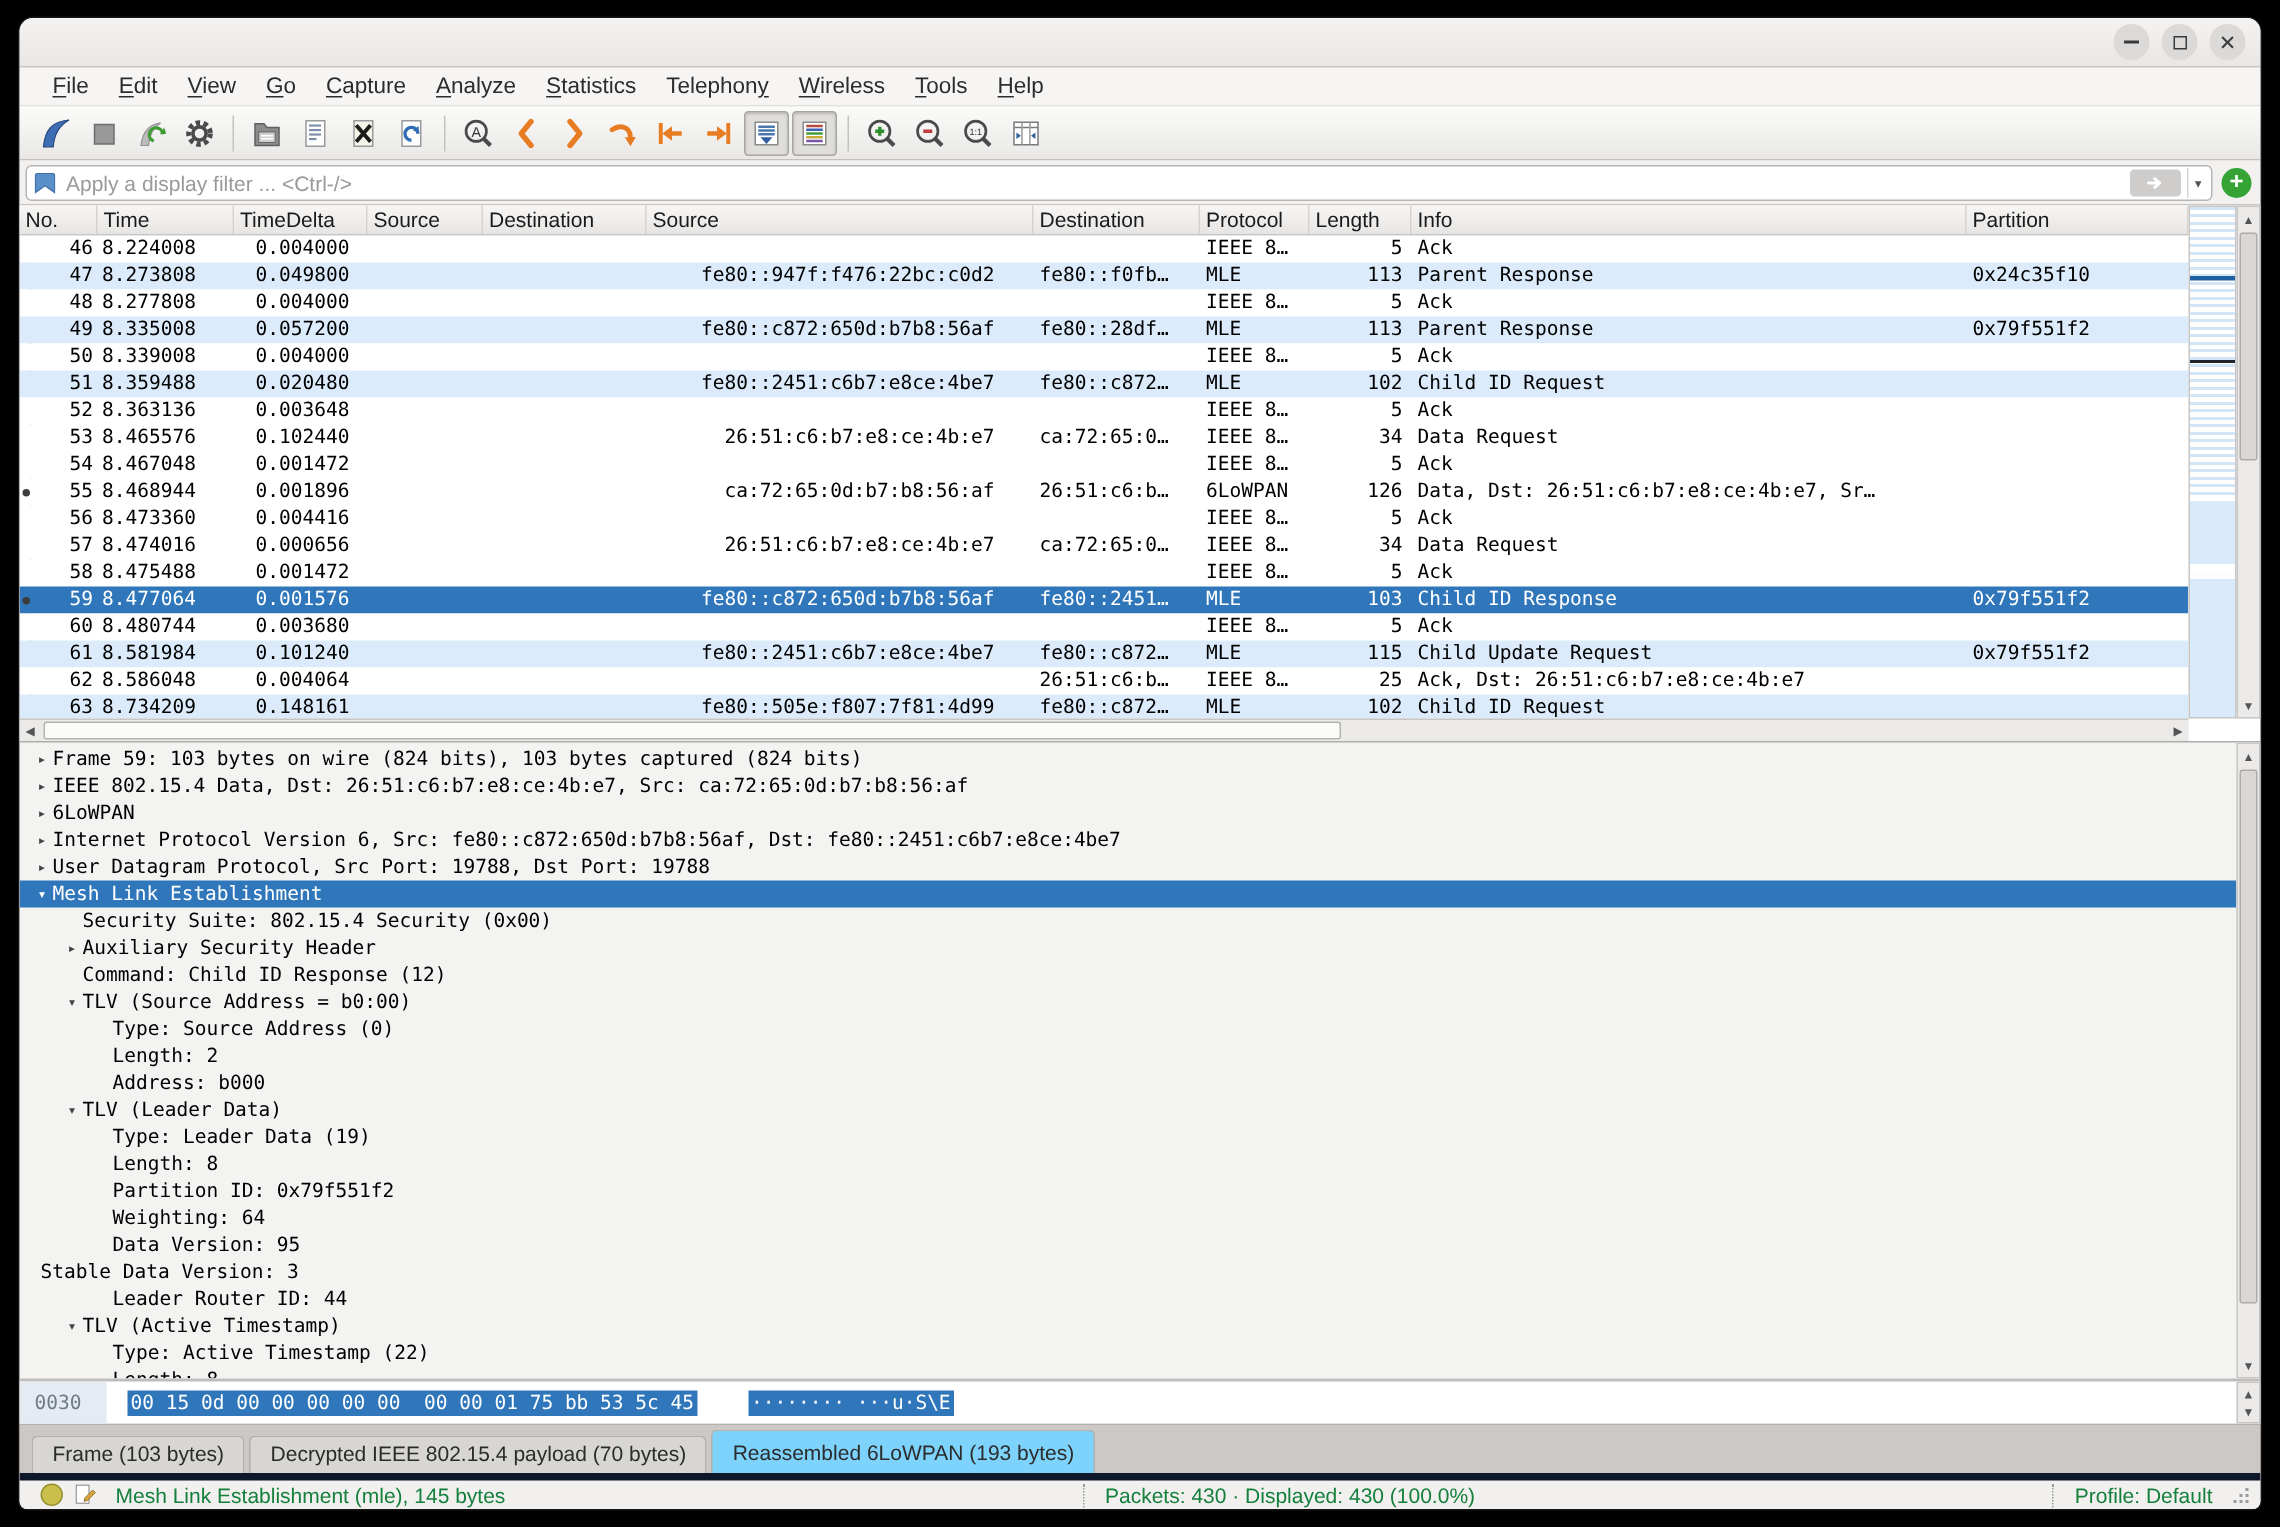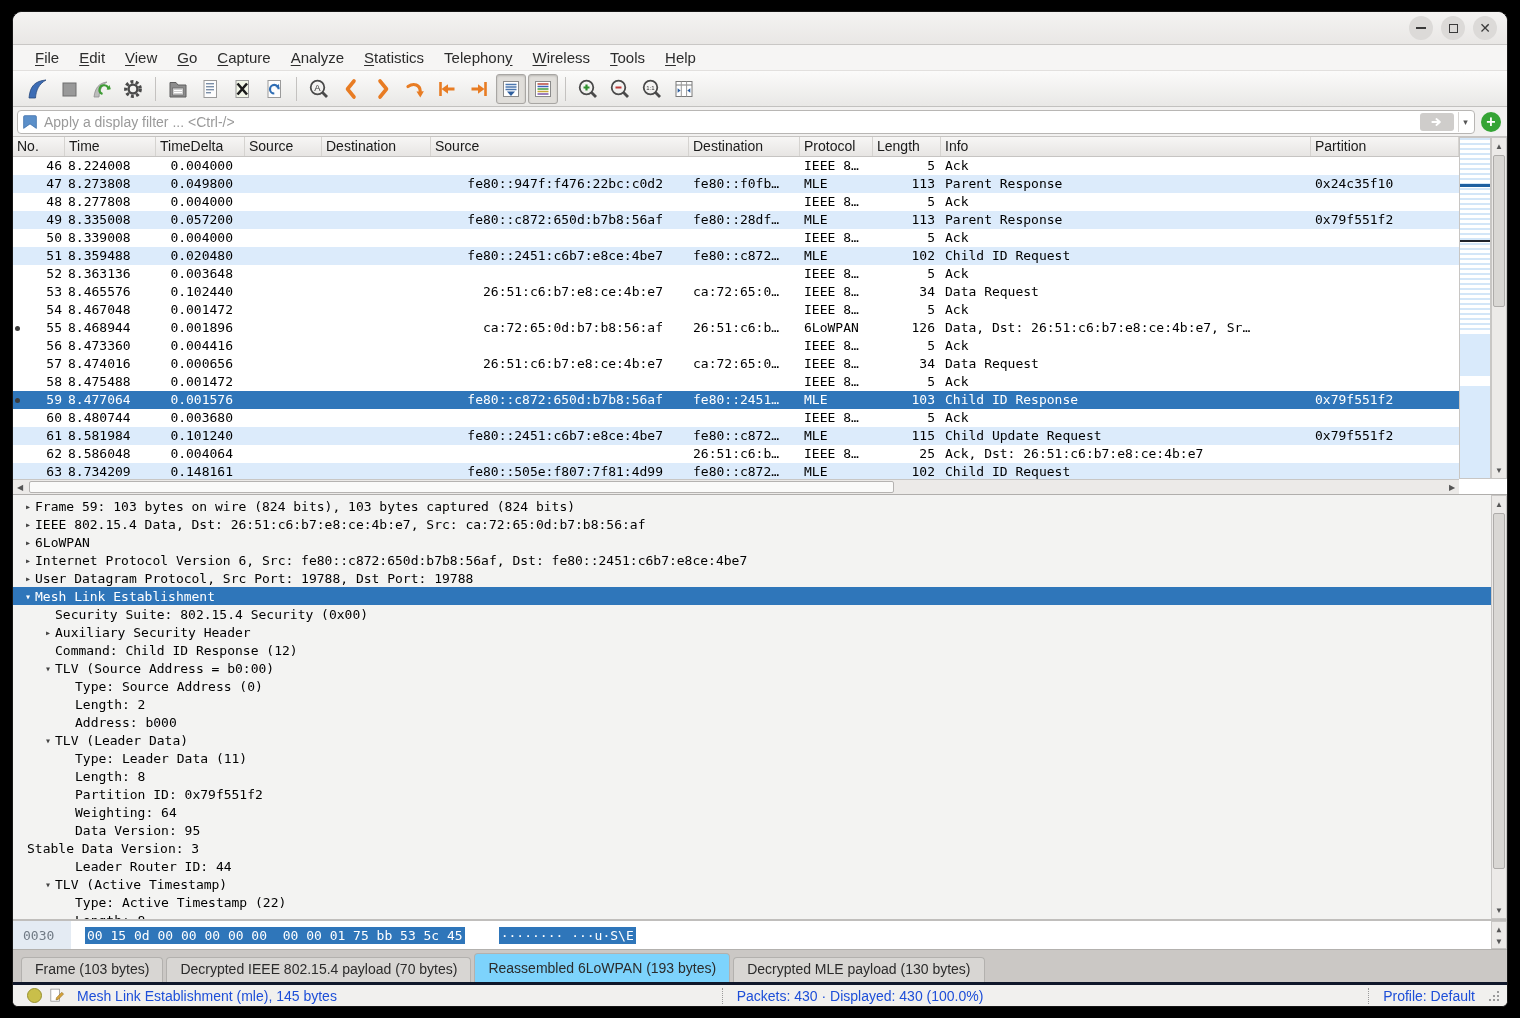--- a/index.html
+++ b/index.html
@@ -89,22 +89,22 @@
           color:#707a85;padding-left:10px;}
   .hexbytes,.hexascii{background:#2f76ba;color:#fff;white-space:pre;padding:1px 2px;}
   .hexgap{width:34px;}
   
   .tabbar{height:33px;flex:0 0 33px;background:#cbc8c5;border-top:1px solid #b3b1ae;
           display:flex;align-items:flex-end;padding:0 0 0 8px;gap:3px;}
   .btab{font-size:14px;color:#2b2b2b;background:#d8d6d3;border:1px solid #b3b1ae;border-bottom:none;
         border-radius:4px 4px 0 0;padding:3px 13px 4px;height:25px;white-space:nowrap;}
   .btab.active{background:#7dd3fc;height:29px;padding-top:6px;font-weight:normal;}
   
-  .statusbar{flex:1;background:#f1f0ee;border-top:3px solid #0f172a;display:flex;
-             align-items:center;font-size:14px;color:#1d4ed8;padding:0 8px;}
+  .statusbar{flex:1;background:#f1f0ee;border-top:5px solid #0f172a;display:flex;
+             align-items:center;font-size:14px;color:#15803d;padding:0 8px;}
   .expert{width:15px;height:15px;border-radius:50%;background:#c9bf4a;border:1px solid #97902f;margin:0 6px 0 6px;}
   .sb-left{display:flex;align-items:center;flex:0 0 auto;}
   .sb-text{margin-left:12px;}
   .sb-mid{flex:0 0 auto;margin-left:auto;margin-right:auto;border-left:1px dotted #9a9a9a;padding-left:14px;}
   .sb-right{flex:0 0 auto;border-left:1px dotted #9a9a9a;padding-left:14px;margin-right:14px;}
   .grip{width:10px;height:10px;position:relative;}
   .grip::after{content:"";position:absolute;right:0;bottom:0;width:2px;height:2px;background:#9a9a9a;
                box-shadow:-4px 0 #9a9a9a,0 -4px #9a9a9a,-4px -4px #9a9a9a,-8px 0 #9a9a9a,0 -8px #9a9a9a;}
 </style>
 </head>
@@ -379,21 +379,21 @@
         <div class="drow" style="padding-left: 8px;"><span class="arr">▸</span><span>User Datagram Protocol, Src Port: 19788, Dst Port: 19788</span></div>
         <div class="drow selected" style="padding-left: 8px;"><span class="arr">▾</span><span>Mesh Link Establishment</span></div>
         <div class="drow" style="padding-left: 28px;"><span class="arr"></span><span>Security Suite: 802.15.4 Security (0x00)</span></div>
         <div class="drow" style="padding-left: 28px;"><span class="arr">▸</span><span>Auxiliary Security Header</span></div>
         <div class="drow" style="padding-left: 28px;"><span class="arr"></span><span>Command: Child ID Response (12)</span></div>
         <div class="drow" style="padding-left: 28px;"><span class="arr">▾</span><span>TLV (Source Address = b0:00)</span></div>
         <div class="drow" style="padding-left: 48px; text-align: right;"><span class="arr"></span><span>Type: Source Address (0)</span></div>
         <div class="drow" style="padding-left: 48px;"><span class="arr"></span><span>Length: 2</span></div>
         <div class="drow" style="padding-left: 48px;"><span class="arr"></span><span>Address: b000</span></div>
         <div class="drow" style="padding-left: 28px;"><span class="arr">▾</span><span>TLV (Leader Data)</span></div>
-        <div class="drow" style="padding-left: 48px;"><span class="arr"></span><span>Type: Leader Data (11)</span></div>
+        <div class="drow" style="padding-left: 48px;"><span class="arr"></span><span>Type: Leader Data (19)</span></div>
         <div class="drow" style="padding-left: 48px;"><span class="arr"></span><span>Length: 8</span></div>
         <div class="drow" style="padding-left: 48px;"><span class="arr"></span><span>Partition ID: 0x79f551f2</span></div>
         <div class="drow" style="padding-left: 48px;"><span class="arr"></span><span>Weighting: 64</span></div>
         <div class="drow" style="padding-left: 48px;"><span class="arr"></span><span>Data Version: 95</span></div>
         <div class="drow" style=""><span class="arr"></span><span>Stable Data Version: 3</span></div>
         <div class="drow" style="padding-left: 48px;"><span class="arr"></span><span>Leader Router ID: 44</span></div>
         <div class="drow" style="padding-left: 28px;"><span class="arr">▾</span><span>TLV (Active Timestamp)</span></div>
         <div class="drow" style="padding-left: 48px;"><span class="arr"></span><span>Type: Active Timestamp (22)</span></div>
         <div class="drow" style="padding-left: 48px;"><span class="arr"></span><span>Length: 8</span></div>
       </div>
@@ -415,21 +415,20 @@
     <div class="vscroll" style="right:0;top:0;bottom:0;">
       <div class="sarrow" style="top:0;">▲</div>
       <div class="sarrow" style="bottom:0;">▼</div>
     </div>
   </div>
 
   <div class="tabbar" id="tabbar">
       <div class="btab">Frame (103 bytes)</div>
       <div class="btab">Decrypted IEEE 802.15.4 payload (70 bytes)</div>
       <div class="btab active">Reassembled 6LoWPAN (193 bytes)</div>
-      <div class="btab">Decrypted MLE payload (130 bytes)</div>
     </div>
 
   <div class="statusbar">
     <div class="sb-left">
       <span class="expert"></span>
       <svg viewBox="0 0 24 24" width="17" height="17">
           <rect x="4" y="3" width="12" height="17" fill="#fff" stroke="#8a8a8a"></rect>
           <path d="M12 15 l7.5 -7.5 2.5 2.5 -7.5 7.5 -3.2 0.7 Z" fill="#d6a23a" stroke="#8a6a1f" stroke-width="0.8"></path>
         </svg>
       <span class="sb-text">Mesh Link Establishment (mle), 145 bytes</span>

